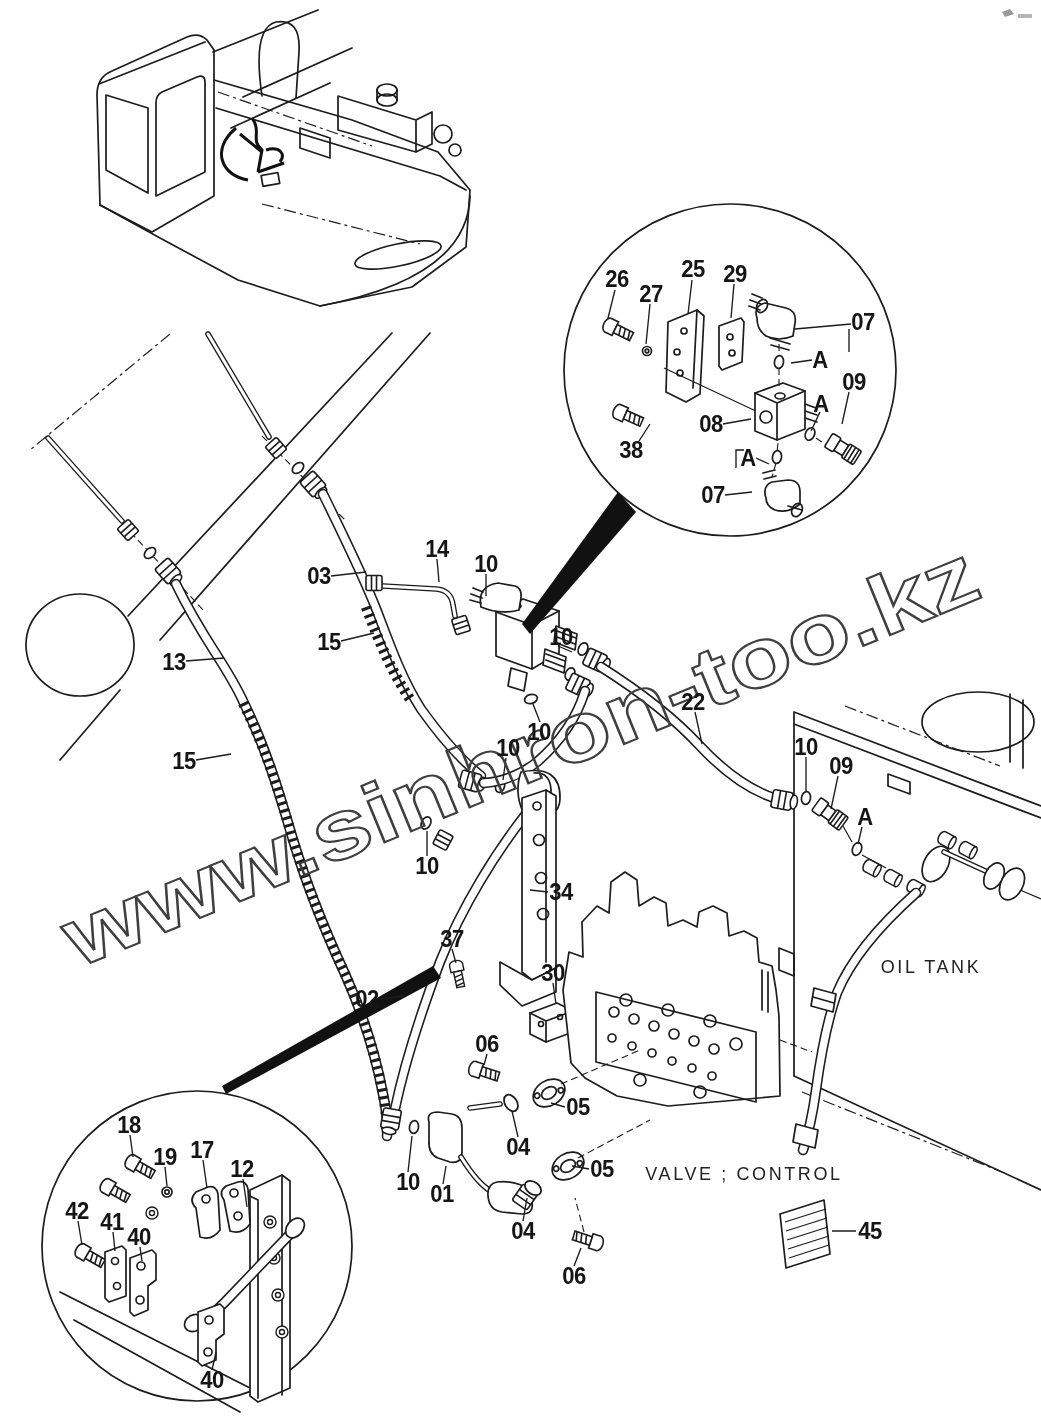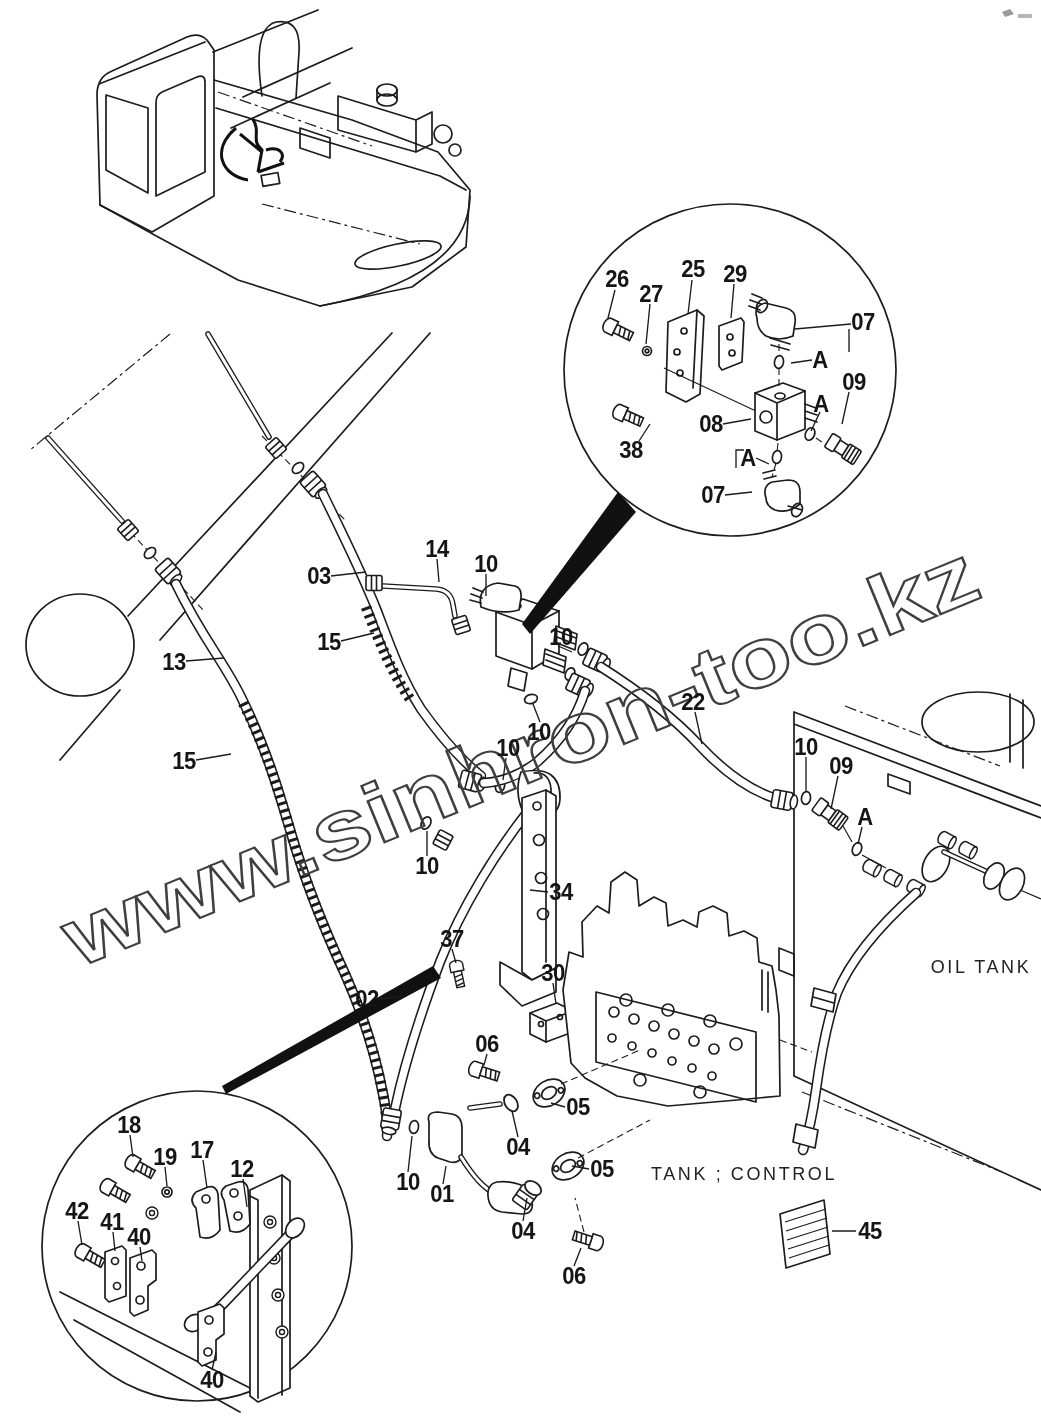--- a/index.html
+++ b/index.html
@@ -363,22 +363,22 @@
     M78,1221 L82,1245 M113,1232 L115,1251 M140,1247 L142,1261 M212,1370 L216,1352"></path>
 
   <text id="wmtext" transform="translate(78,968) rotate(-22.3)" font-size="84" textLength="980" lengthAdjust="spacingAndGlyphs" fill="none" stroke="#3f3f3f" stroke-width="2.1">www.sinhron-too.kz</text>
 
   <g>
     <path d="M1002,12 l8,-3 4,5 -9,3 Z" fill="#9a9a9a"></path>
     <rect x="1018" y="14" width="14" height="4" fill="#b5b5b5"></rect>
   </g>
 </svg>
 
-<div class="captext" style="left:981px;top:967px;">OIL TANK</div>
-<div class="captext" style="left:744px;top:1174px;">TANK ; CONTROL</div>
+<div class="captext" style="left:931px;top:967px;">OIL TANK</div>
+<div class="captext" style="left:744px;top:1174px;">VALVE ; CONTROL</div>
 
 <div id="label-layer">
     <div class="plabel" style="left: 617px; top: 279px;">26</div>
     <div class="plabel" style="left: 651px; top: 294px;">27</div>
     <div class="plabel" style="left: 693px; top: 269px;">25</div>
     <div class="plabel" style="left: 735px; top: 274px;">29</div>
     <div class="plabel" style="left: 863px; top: 322px;">07</div>
     <div class="plabel" style="left: 820px; top: 360px;">A</div>
     <div class="plabel" style="left: 854px; top: 382px;">09</div>
     <div class="plabel" style="left: 821px; top: 404px;">A</div>

